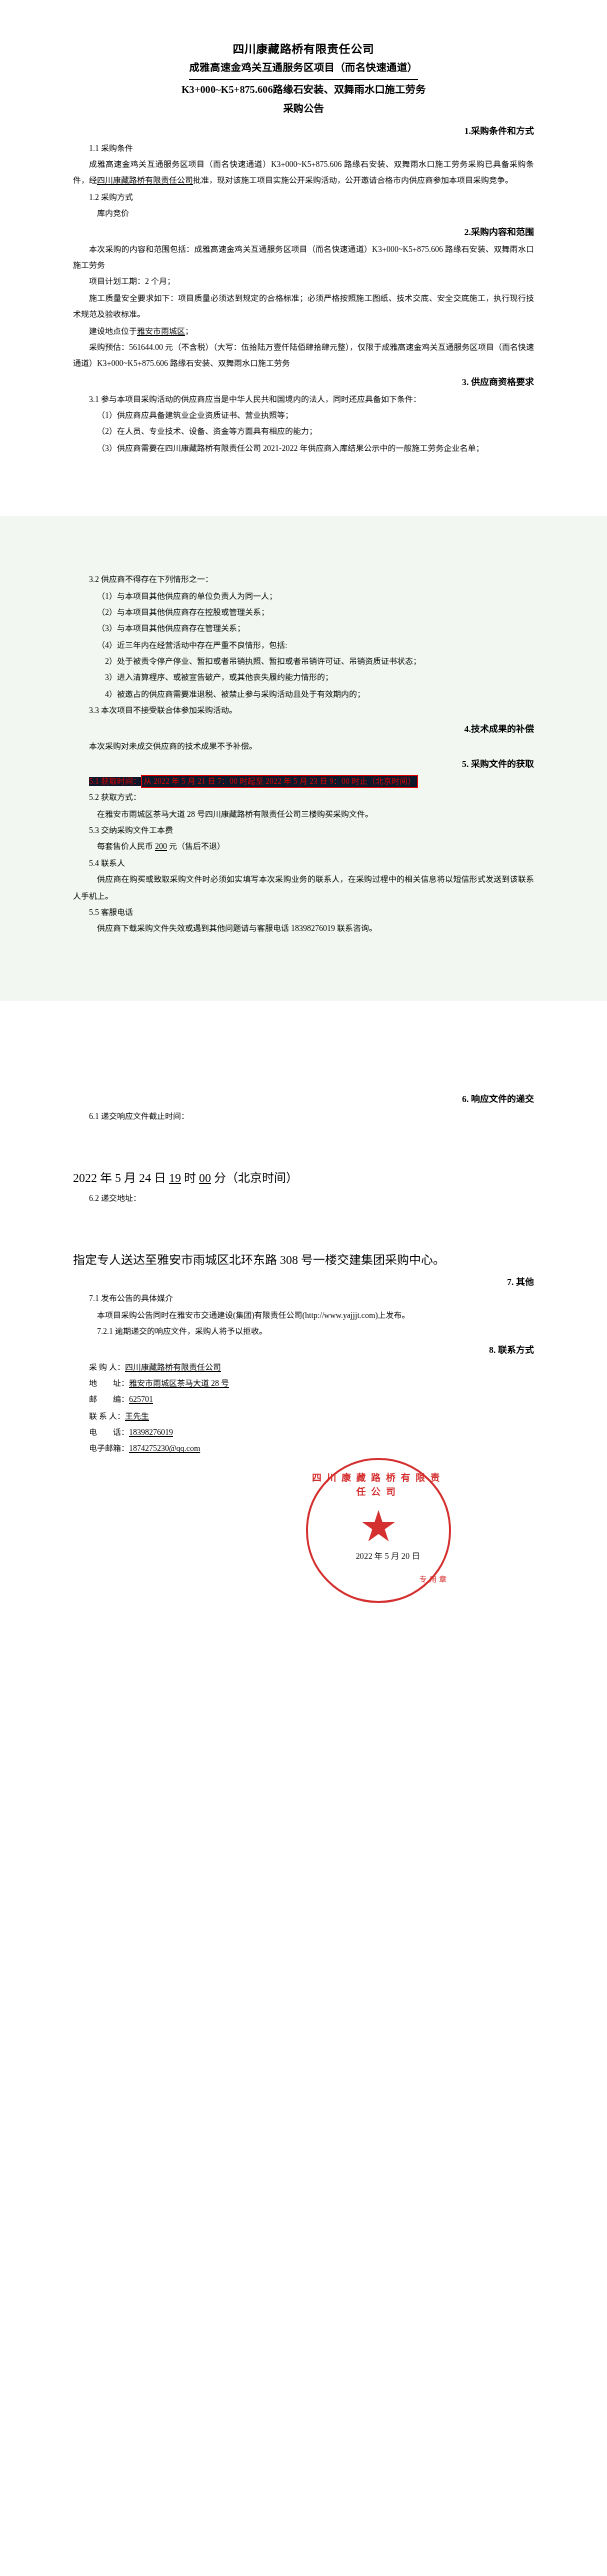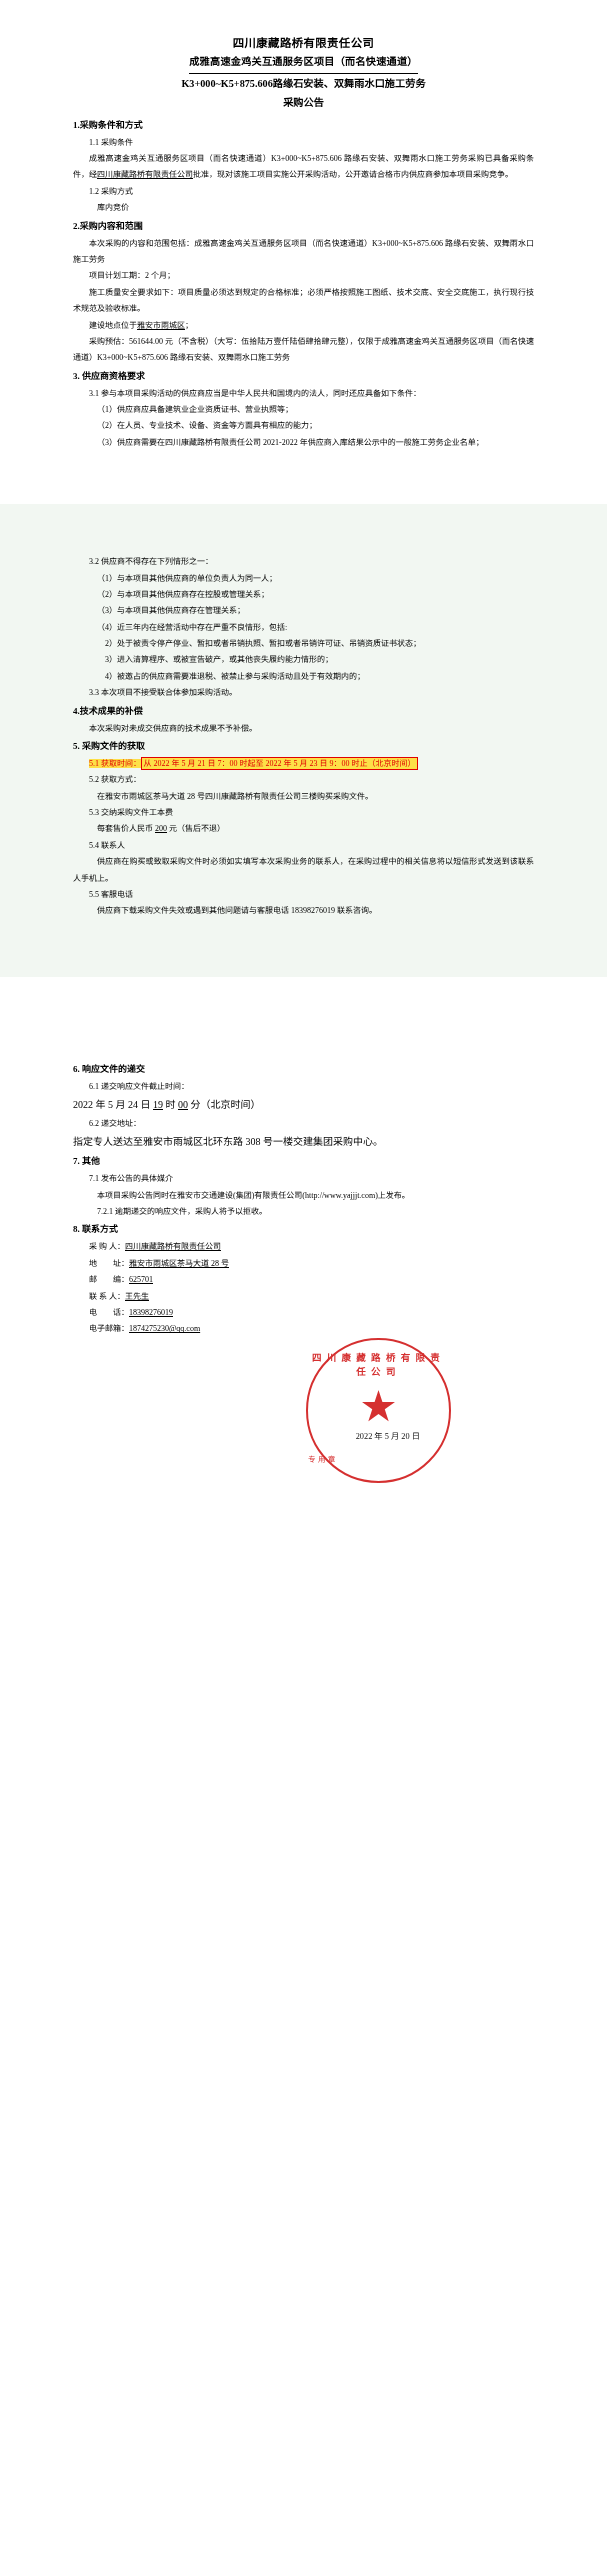--- a/index.html
+++ b/index.html
@@ -14,21 +14,21 @@
   }
   .page {
     position: relative;
     width: 607px;
     box-sizing: border-box;
   }
   .sheet {
     position: relative;
     width: 607px;
     box-sizing: border-box;
-    padding: 4px 73px;
+    padding: 10px 73px;
   }
   .gap {
     height: 49px;
     background: #ffffff;
   }
 
   
   .doc-header {
     padding-top: 30px;
     text-align: center;
@@ -61,52 +61,54 @@
     line-height: 1.9;
     margin-bottom: 3px;
   }
 
   
   .section-h1 {
     font-size: 9px;
     font-weight: bold;
     line-height: 2.1;
     margin-top: 0;
+    text-align: right;
   }
   .section-h2 {
     font-size: 8px;
     line-height: 2.05;
     text-indent: 2em;
   }
   .para {
     font-size: 8px;
     line-height: 2.05;
     text-indent: 2em;
     text-align: justify;
   }
   .para-noindent {
-    font-size: 10px;
-    line-height: 2.05;
-    text-align: justify;
+    font-size: 12px;
+    line-height: 2.05;
+    text-align: justify;
+    margin-top: 41px;
   }
   .para-sub {
     font-size: 8px;
     line-height: 2.05;
     text-indent: 3em;
     text-align: justify;
   }
   .para-sub2 {
     font-size: 8px;
     line-height: 2.05;
     text-indent: 4em;
     text-align: justify;
   }
   .u { text-decoration: underline; }
   .hl {
-    background: #fde047;
+    background: #0f172a;
   }
   .redbox {
     color: #e00000;
     border: 0.8px solid #e00000;
     padding: 0.8px 1.5px;
   }
   .red { color: #e00000; }
 
   
   .tint {
@@ -142,21 +144,21 @@
     left: 0; right: 0; top: 10px;
     text-align: center;
     font-size: 9.5px;
     color: #d21f1f;
     letter-spacing: 5.3px;
     font-weight: bold;
   }
   .seal-text-bottom {
     position: absolute;
     left: 0; right: 0; bottom: 16.7px;
-    text-align: left;
+    text-align: right;
     font-size: 7.6px;
     color: #d21f1f;
     letter-spacing: 2.3px;
   }
   .seal-date {
     position: absolute;
     right: 114px;
     top: 91px;
     font-size: 8.3px;
     color: #111;

